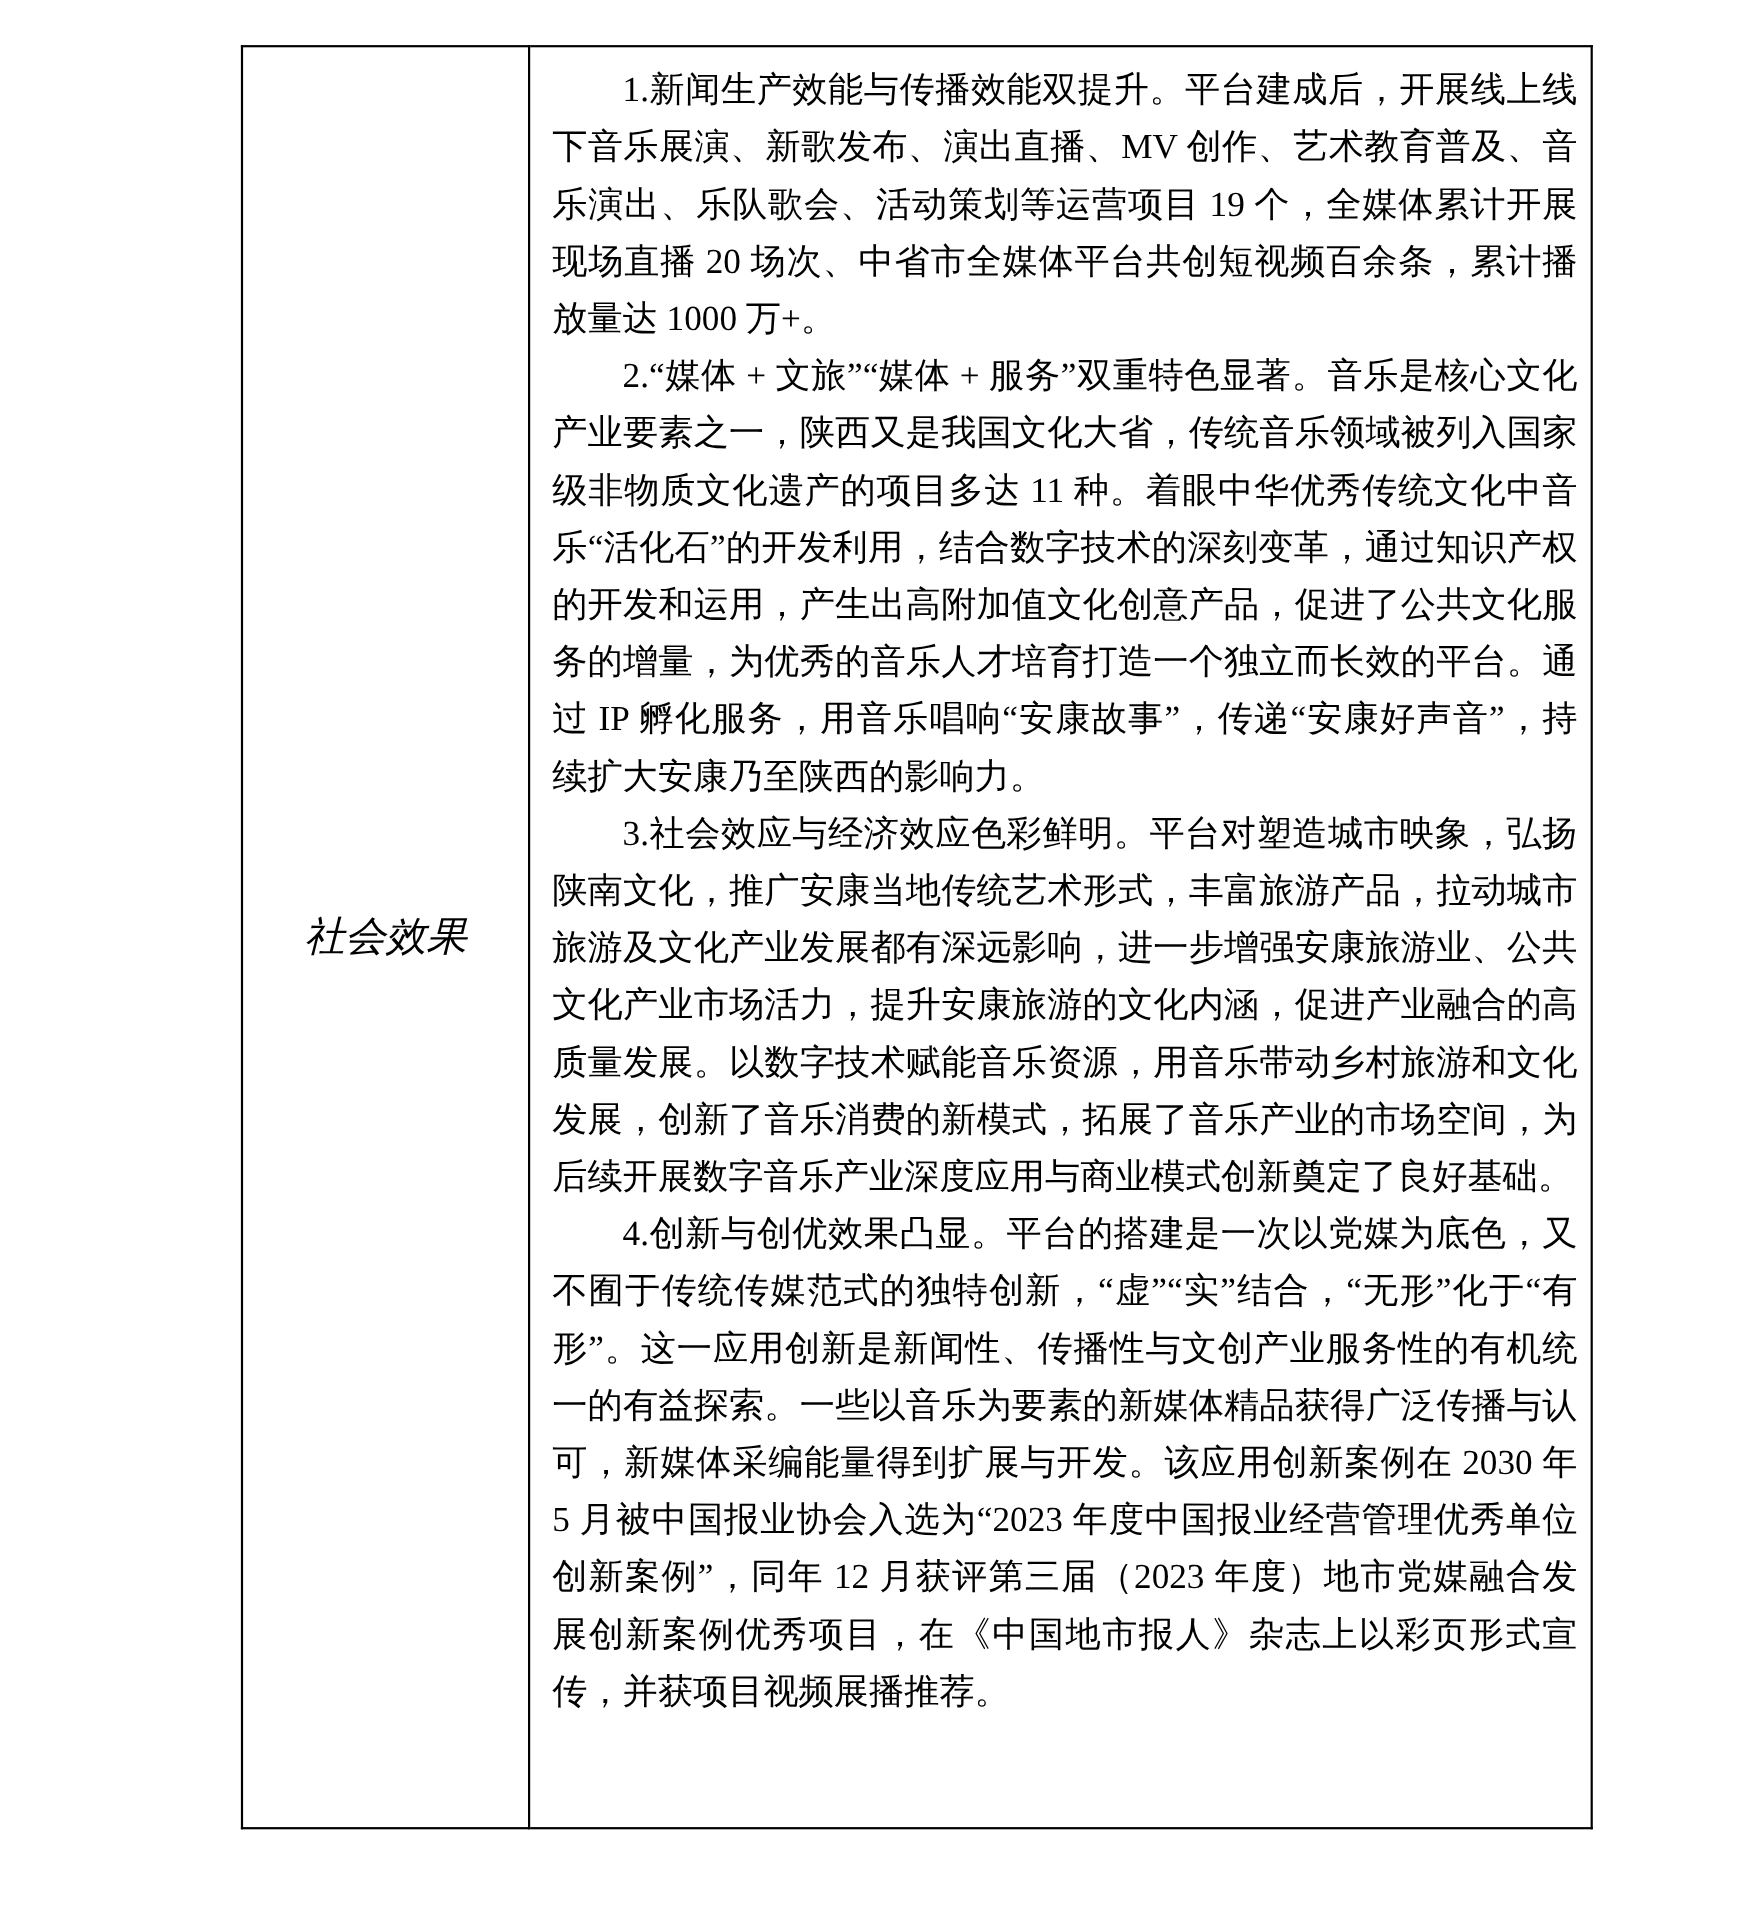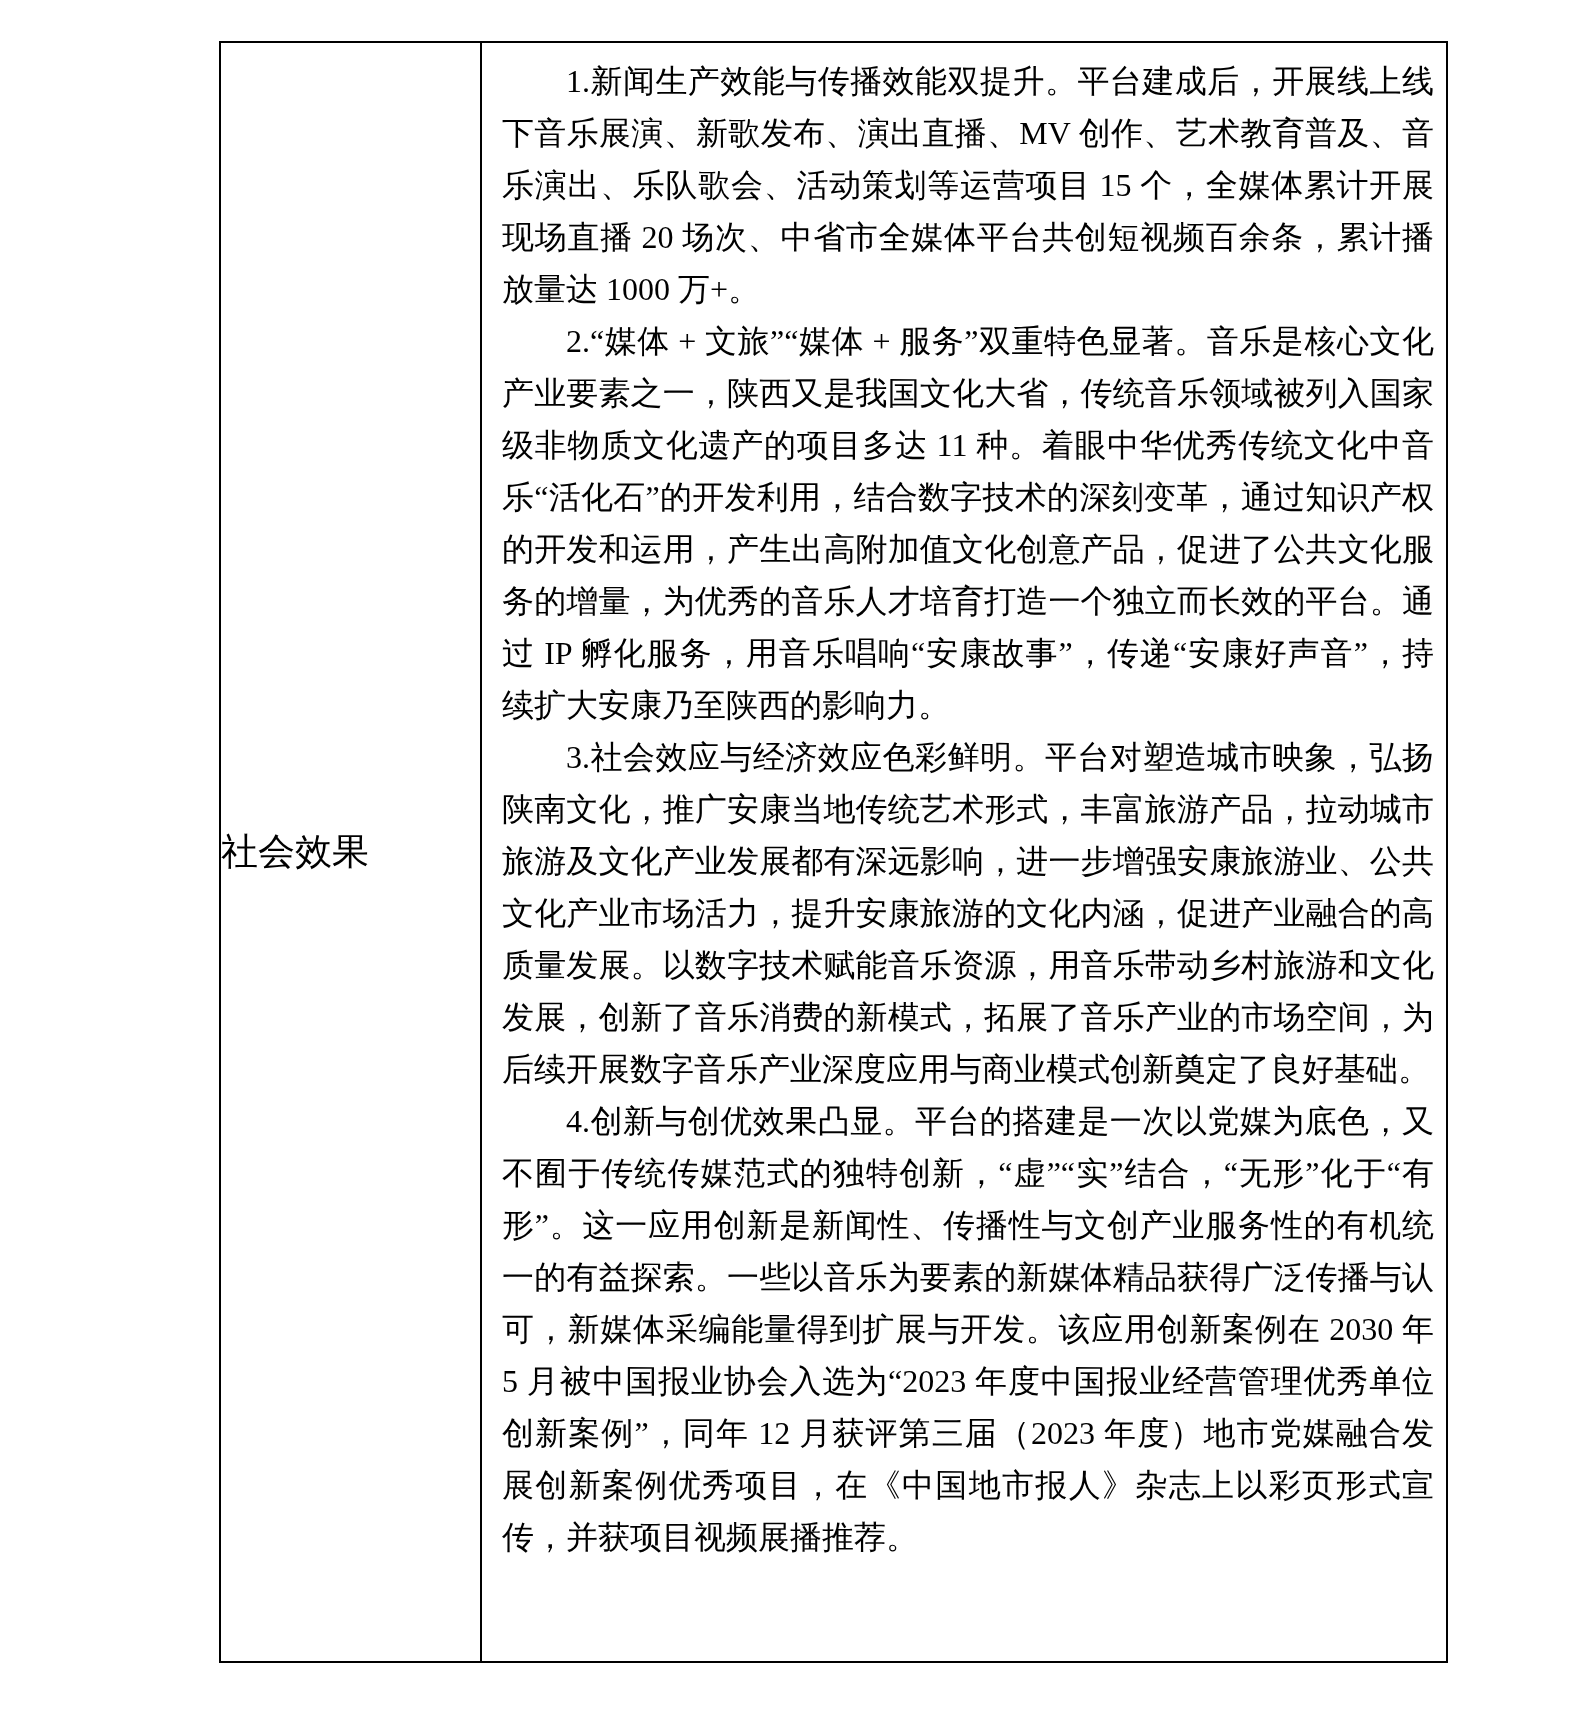--- a/index.html
+++ b/index.html
@@ -22,24 +22,26 @@
     width: 1229px;
     height: 1622px;
     border-collapse: collapse;
     table-layout: fixed;
   }
   table.doc-table, table.doc-table td {
     border: 2px solid #000000;
   }
   td.label-cell {
     width: 259px;
+    text-align: center;
     vertical-align: middle;
     font-size: 37px;
     letter-spacing: 0px;
     padding: 0;
+    font-style: italic;
   }
   td.content-cell {
     vertical-align: top;
     padding: 12px 12px 0 20px;
     font-size: 32px;
     line-height: 52px;
     text-align: justify;
     text-justify: inter-character;
   }
   td.content-cell p {
@@ -52,21 +54,21 @@
 <body>
 
 <div class="page">
   <table class="doc-table">
     <tbody>
       <tr>
         <td class="label-cell">
           <span>社会效果</span>
         </td>
         <td class="content-cell">
-          <p>1.新闻生产效能与传播效能双提升。平台建成后，开展线上线下音乐展演、新歌发布、演出直播、MV 创作、艺术教育普及、音乐演出、乐队歌会、活动策划等运营项目 15 个，全媒体累计开展现场直播 20 场次、中省市全媒体平台共创短视频百余条，累计播放量达 1000 万+。</p>
+          <p>1.新闻生产效能与传播效能双提升。平台建成后，开展线上线下音乐展演、新歌发布、演出直播、MV 创作、艺术教育普及、音乐演出、乐队歌会、活动策划等运营项目 19 个，全媒体累计开展现场直播 20 场次、中省市全媒体平台共创短视频百余条，累计播放量达 1000 万+。</p>
           <p>2.“媒体 + 文旅”“媒体 + 服务”双重特色显著。音乐是核心文化产业要素之一，陕西又是我国文化大省，传统音乐领域被列入国家级非物质文化遗产的项目多达 11 种。着眼中华优秀传统文化中音乐“活化石”的开发利用，结合数字技术的深刻变革，通过知识产权的开发和运用，产生出高附加值文化创意产品，促进了公共文化服务的增量，为优秀的音乐人才培育打造一个独立而长效的平台。通过 IP 孵化服务，用音乐唱响“安康故事”，传递“安康好声音”，持续扩大安康乃至陕西的影响力。</p>
           <p>3.社会效应与经济效应色彩鲜明。平台对塑造城市映象，弘扬陕南文化，推广安康当地传统艺术形式，丰富旅游产品，拉动城市旅游及文化产业发展都有深远影响，进一步增强安康旅游业、公共文化产业市场活力，提升安康旅游的文化内涵，促进产业融合的高质量发展。以数字技术赋能音乐资源，用音乐带动乡村旅游和文化发展，创新了音乐消费的新模式，拓展了音乐产业的市场空间，为后续开展数字音乐产业深度应用与商业模式创新奠定了良好基础。</p>
           <p>4.创新与创优效果凸显。平台的搭建是一次以党媒为底色，又不囿于传统传媒范式的独特创新，“虚”“实”结合，“无形”化于“有形”。这一应用创新是新闻性、传播性与文创产业服务性的有机统一的有益探索。一些以音乐为要素的新媒体精品获得广泛传播与认可，新媒体采编能量得到扩展与开发。该应用创新案例在 2030 年 5 月被中国报业协会入选为“2023 年度中国报业经营管理优秀单位创新案例”，同年 12 月获评第三届（2023 年度）地市党媒融合发展创新案例优秀项目，在《中国地市报人》杂志上以彩页形式宣传，并获项目视频展播推荐。</p>
         </td>
       </tr>
     </tbody>
   </table>
 </div>
 
 </body></html>

